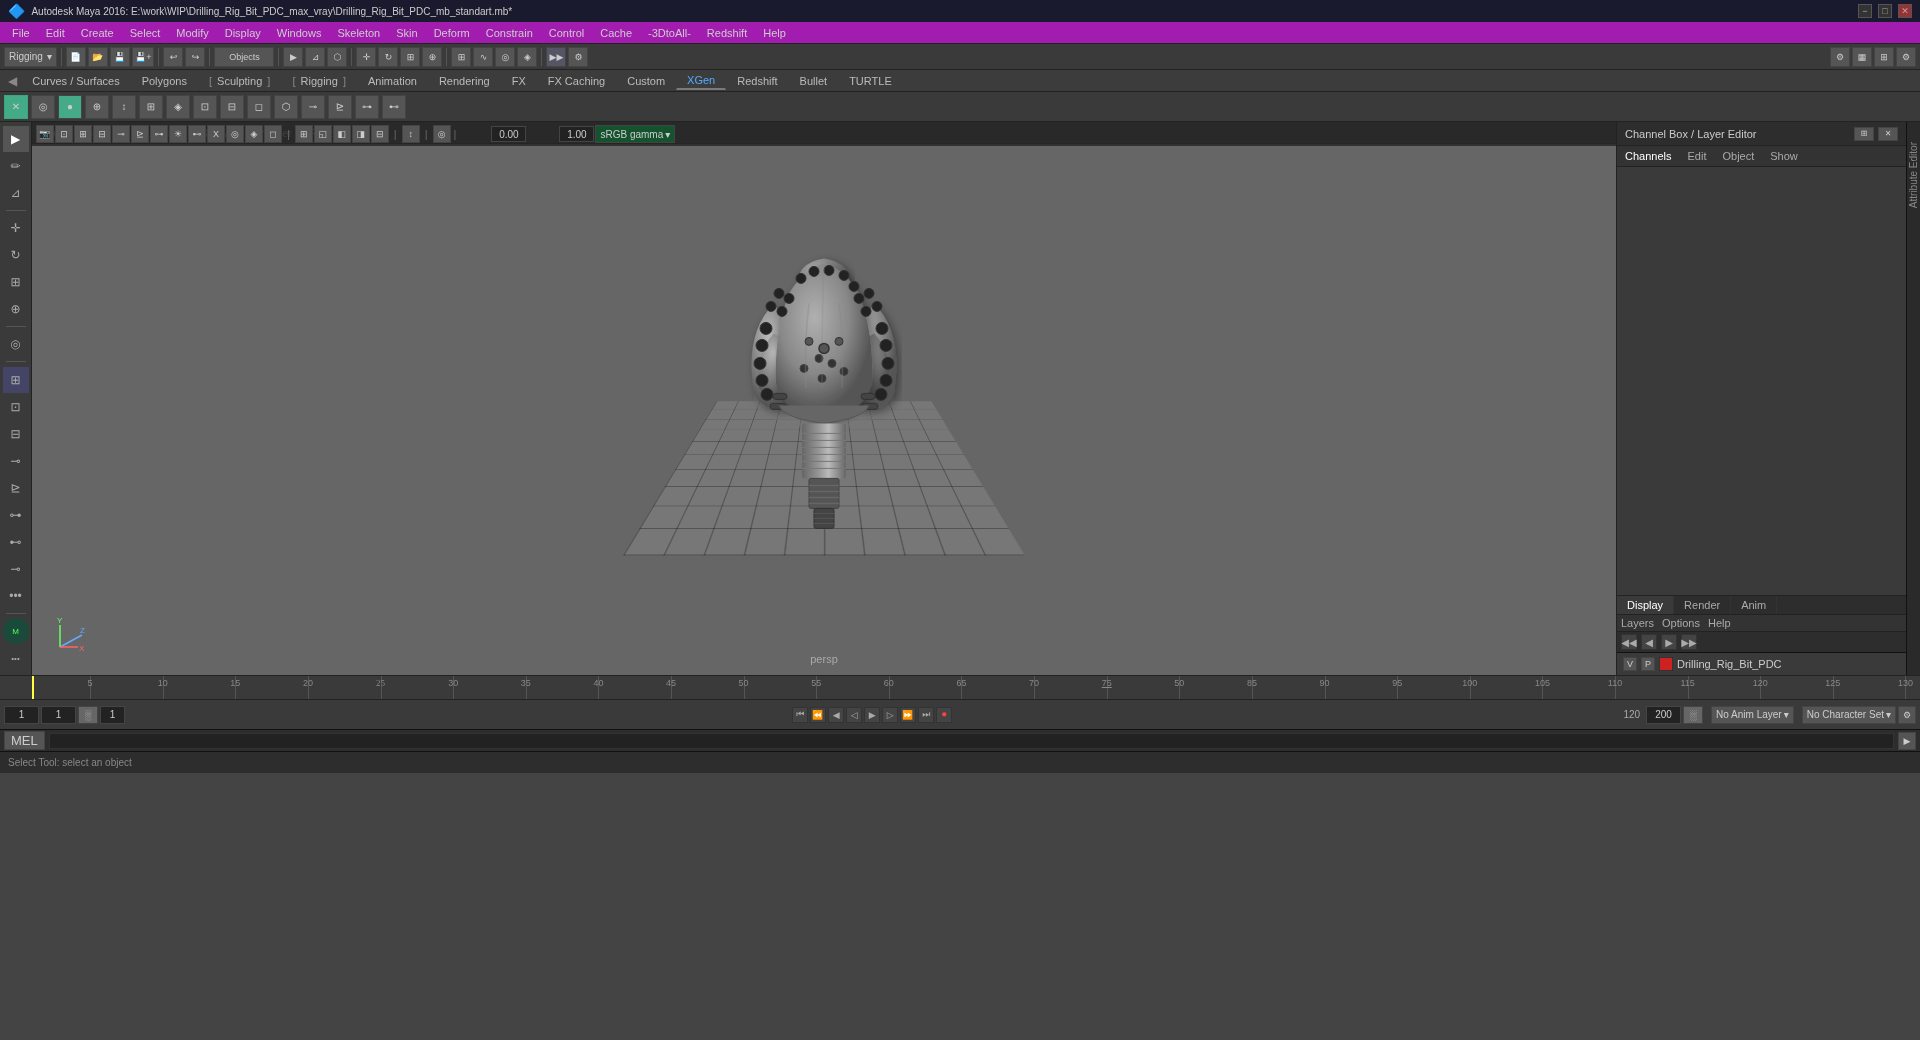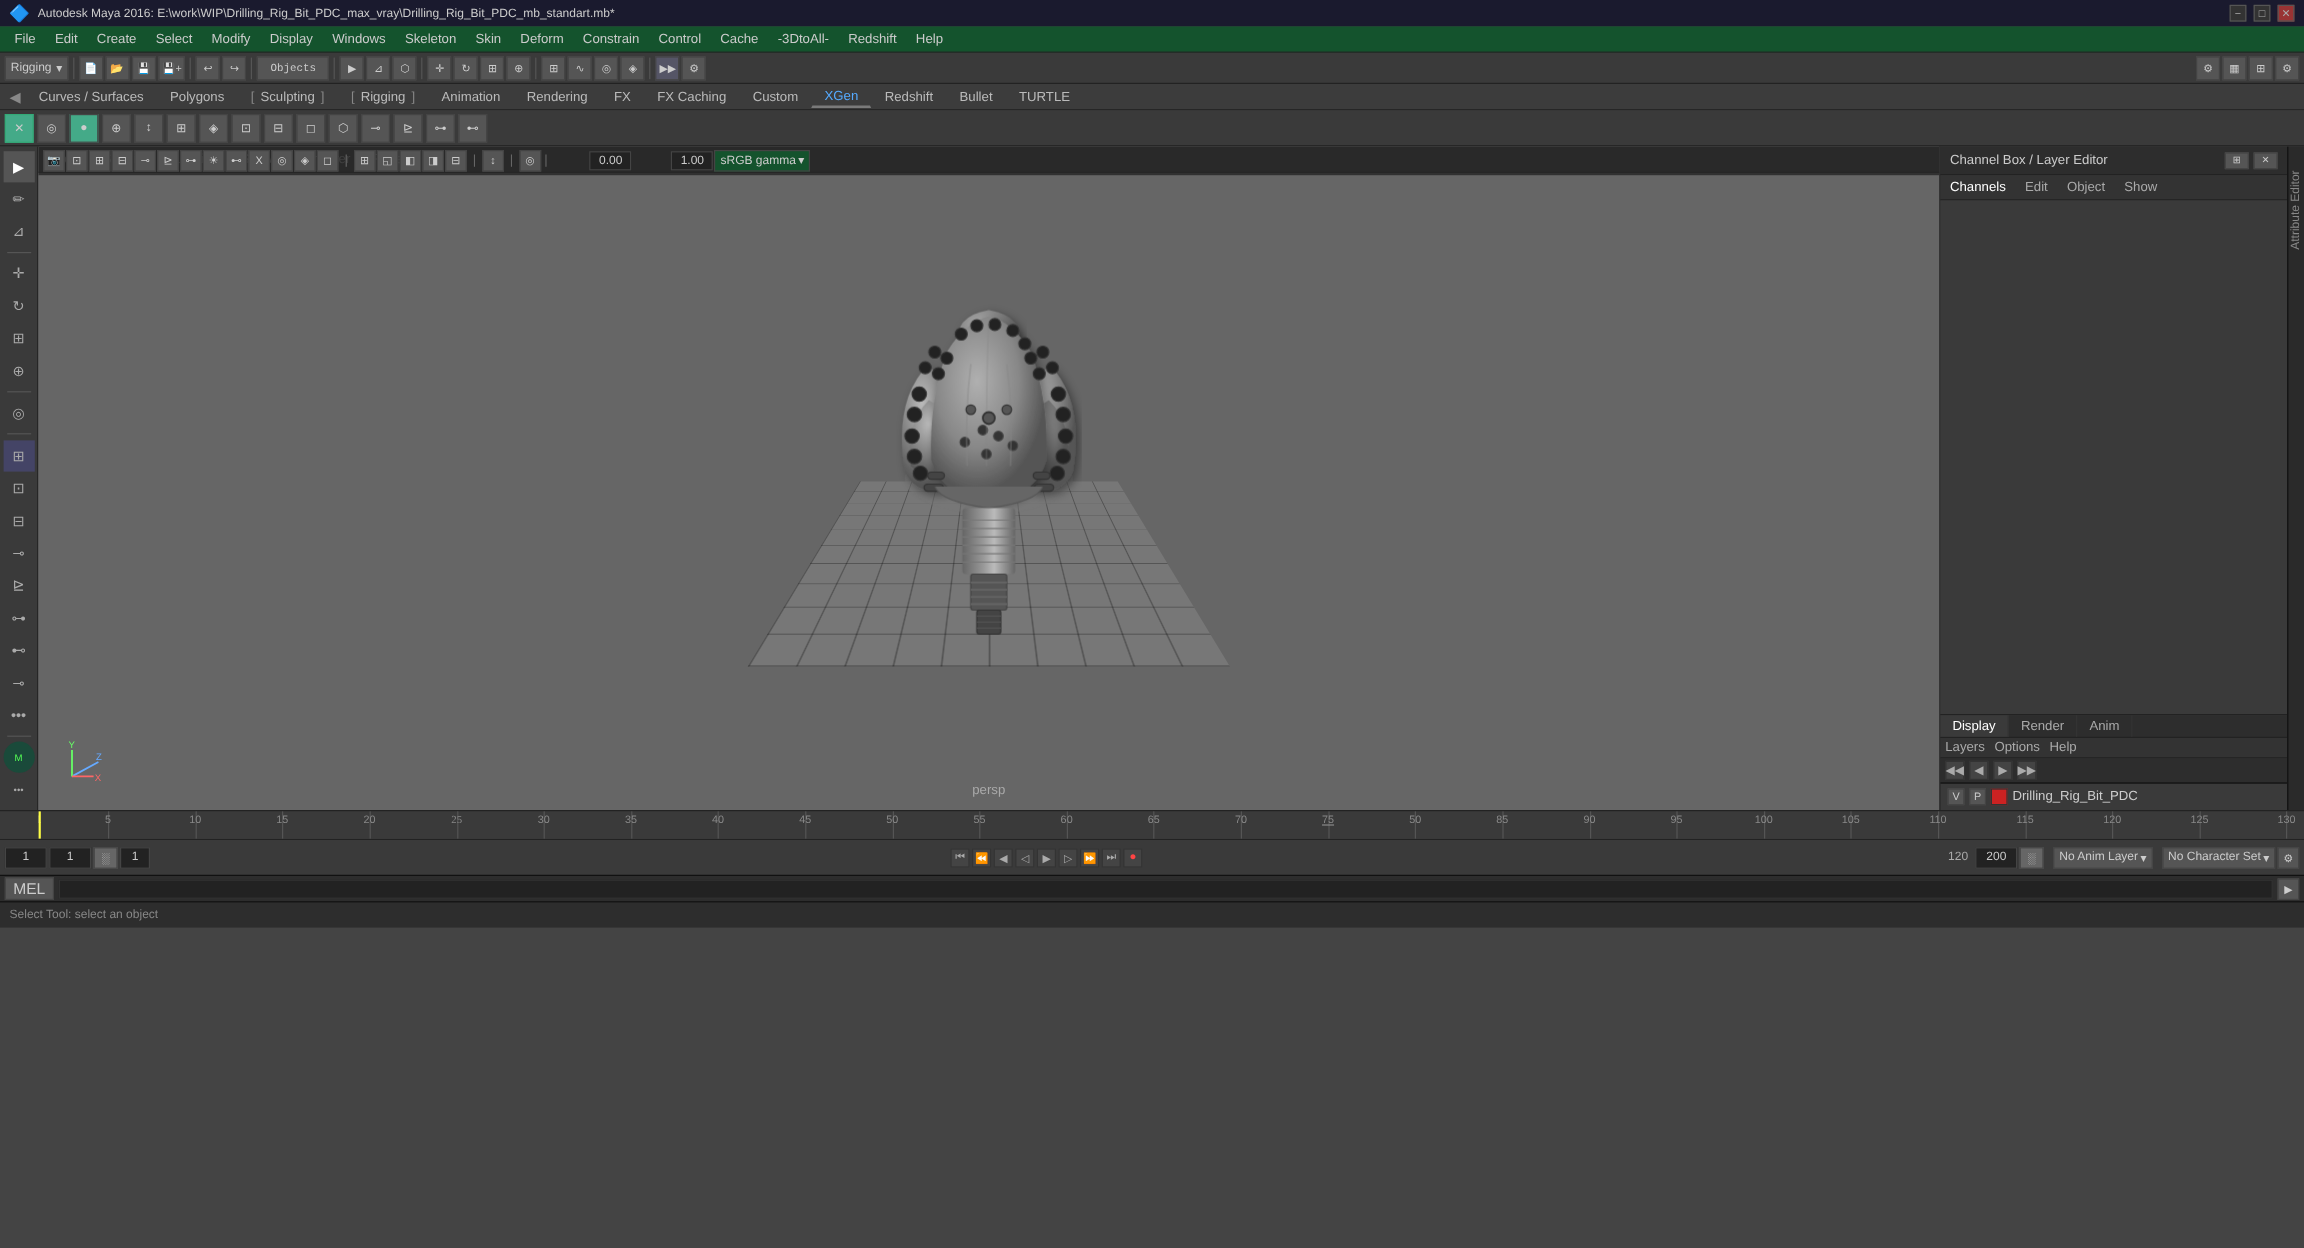--- a/index.html
+++ b/index.html
@@ -16,21 +16,21 @@
       color: #ccc;
       font-size: 11px;
     }
     #titlebar-left { display: flex; align-items: center; gap: 6px; }
     #titlebar-controls { display: flex; gap: 6px; }
     .titlebar-btn { width: 14px; height: 14px; border: 1px solid #555; background: #333; display: flex; align-items: center; justify-content: center; font-size: 9px; color: #aaa; cursor: pointer; }
 
     
     #menubar {
       height: 22px;
-      background: #14532d;
+      background: #a21caf;
       display: flex;
       align-items: center;
       padding: 0 4px;
       border-bottom: 1px solid #222;
     }
     .menu-item { padding: 2px 8px; font-size: 11px; color: #ccc; cursor: pointer; }
 
     
     #toolbar1 {
       height: 26px;
@@ -488,21 +488,21 @@
   <div class="toolbar-separator"></div>
 
   <div class="toolbar-btn">📄</div>
   <div class="toolbar-btn">📂</div>
   <div class="toolbar-btn">💾</div>
   <div class="toolbar-btn">💾+</div>
   <div class="toolbar-separator"></div>
   <div class="toolbar-btn">↩</div>
   <div class="toolbar-btn">↪</div>
   <div class="toolbar-separator"></div>
-  <div class="toolbar-btn" style="width:60px;font-family:Liberation Mono, monospace;">Objects</div>
+  <div class="toolbar-btn" style="width:60px;">Objects</div>
   <div class="toolbar-separator"></div>
 
   <div class="toolbar-btn">▶</div>
   <div class="toolbar-btn">⊿</div>
   <div class="toolbar-btn">⬡</div>
   <div class="toolbar-separator"></div>
 
   <div class="toolbar-btn">✛</div>
   <div class="toolbar-btn">↻</div>
   <div class="toolbar-btn">⊞</div>

